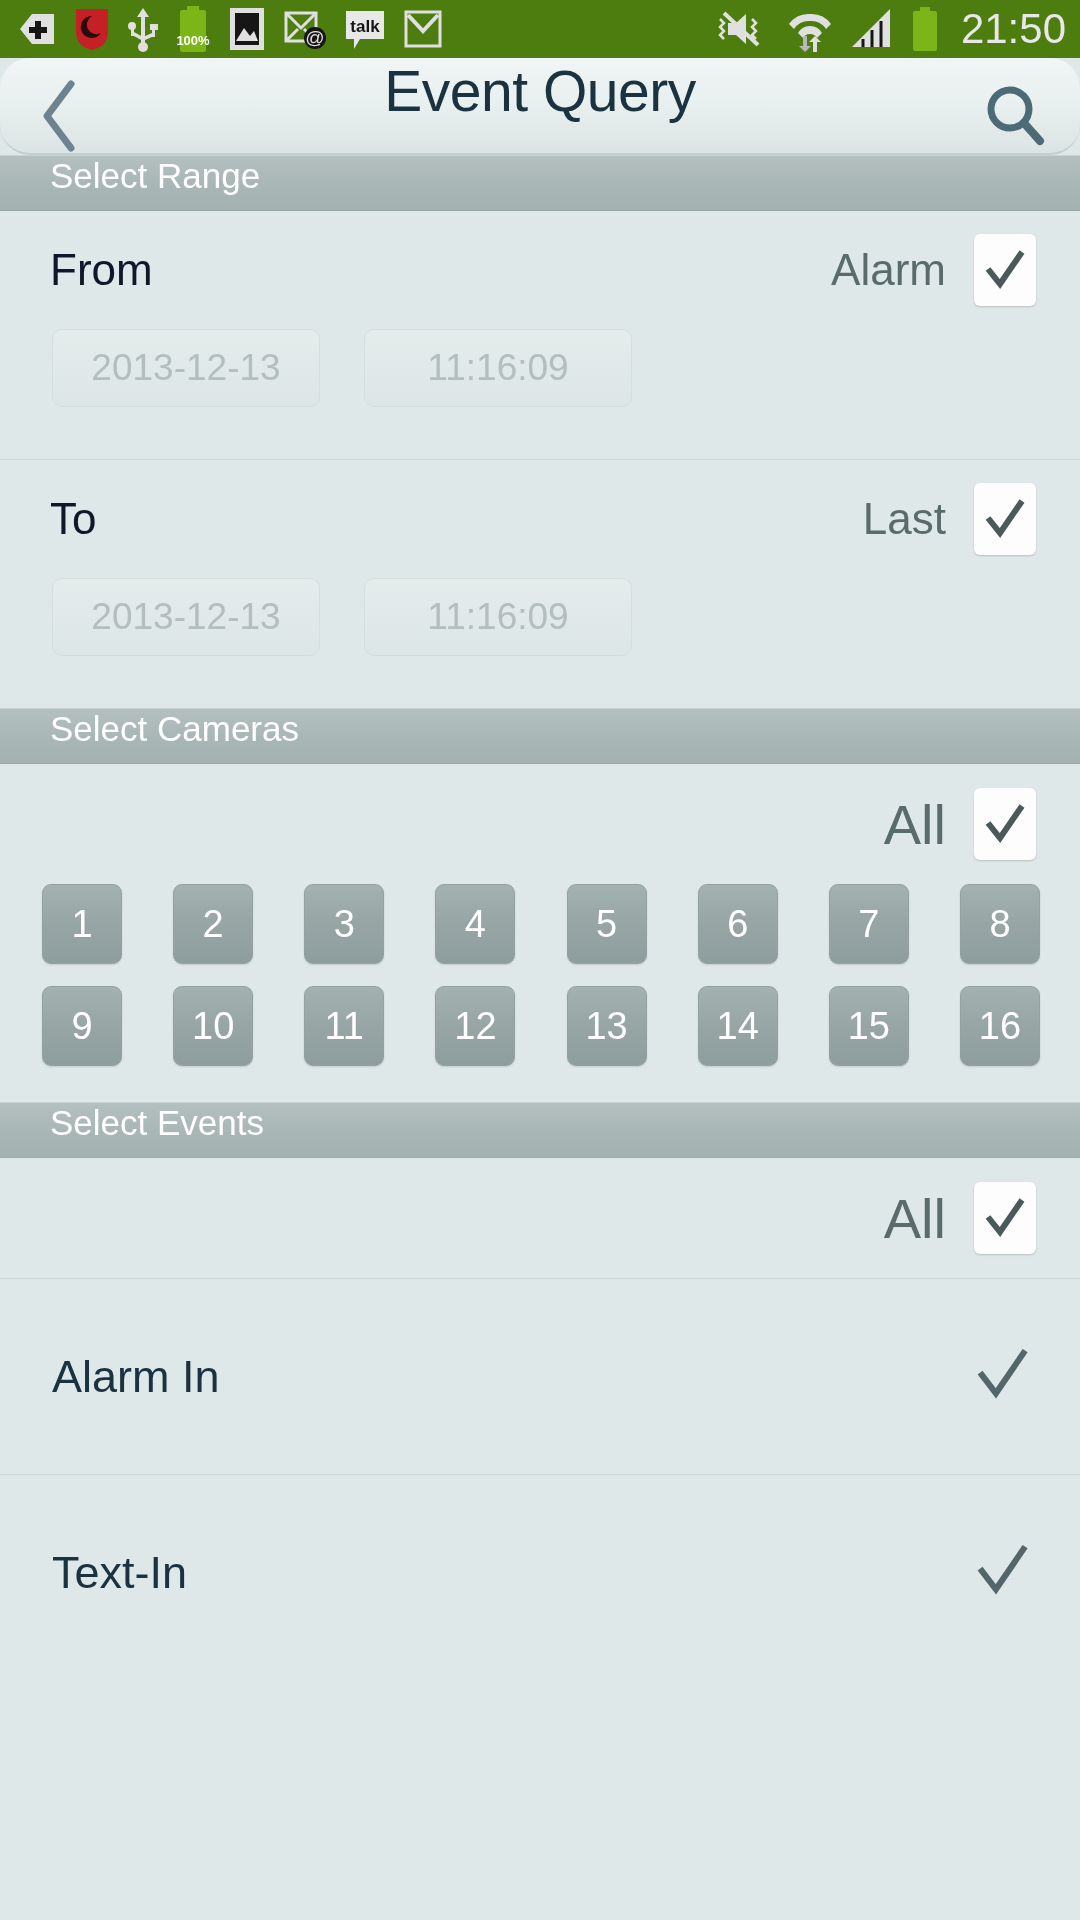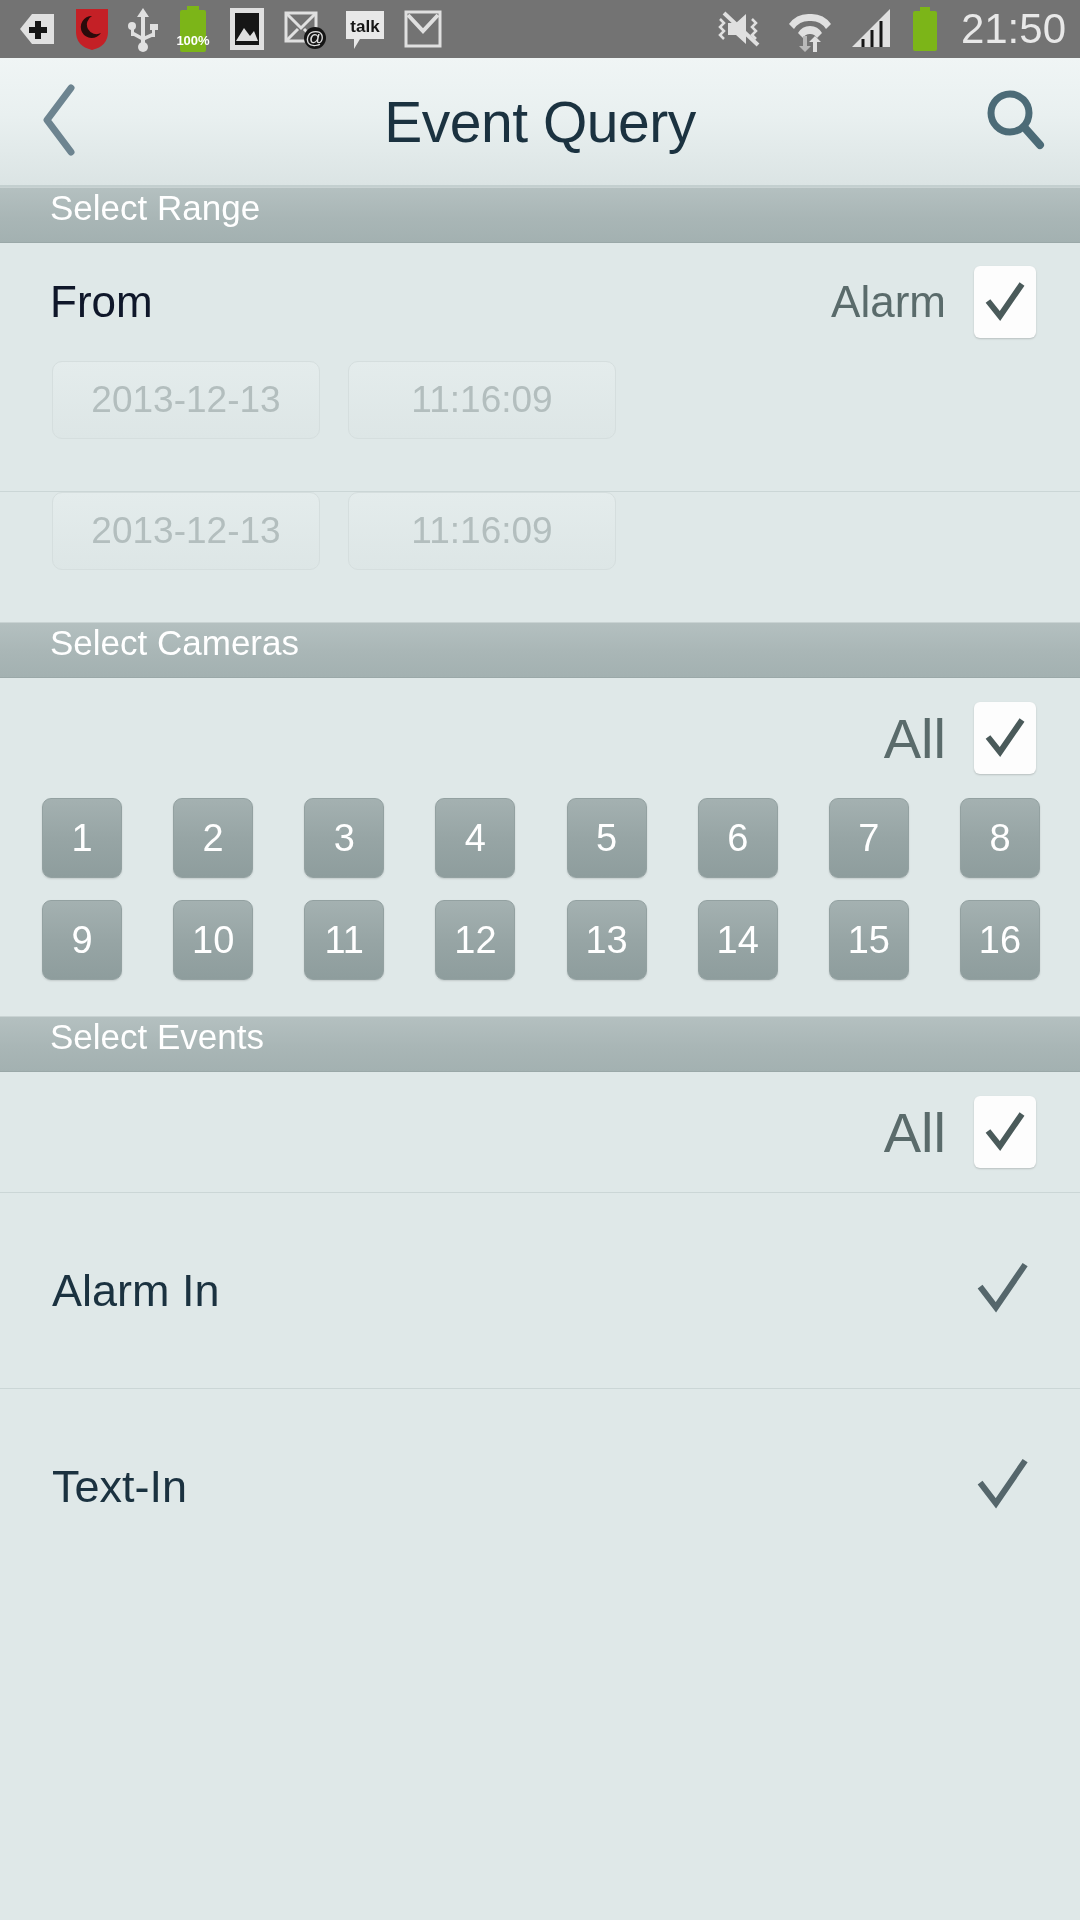--- a/index.html
+++ b/index.html
@@ -5,39 +5,39 @@
   * { margin:0; padding:0; box-sizing:border-box; }
   html,body { width:1080px; height:1920px; }
   body {
     font-family:"Liberation Sans", sans-serif;
     background:#dfe8e8;
     overflow:hidden;
   }
 
   
   .statusbar{
-    height:58px; background:#737373;
+    height:58px; background:#4d7c0f;
     display:flex; align-items:center;
     padding:0 14px 0 18px; gap:0;
   }
   .sb-left{ display:flex; align-items:center; gap:18px; flex:1; }
   .sb-right{ display:flex; align-items:center; gap:16px; }
   .sb-ico{ display:flex; align-items:center; justify-content:center; }
   .sb-clock{
     color:#e8e8e8; font-size:42px; letter-spacing:0px;
     font-family:"Liberation Sans", sans-serif; margin-left:5px;
     line-height:1;
   }
 
   
   .header{
-    height:129px; position:relative;
+    height:97px; position:relative;
     background:linear-gradient(to bottom,#f0f5f5 0%,#e9f0f0 45%,#dbe4e4 100%);
     border-bottom:2px solid #c3cfcf;
-    display:flex; align-items:center;
+    display:flex; border-radius:30px;
   }
   .back-btn{
     width:120px; height:120px;
     display:flex; align-items:center; justify-content:center;
   }
   .hdr-title{
     position:absolute; left:0; right:0; text-align:center;
     font-size:57px; color:#1b3240; font-weight:400;
     letter-spacing:-0.5px; pointer-events:none;
   }
@@ -73,21 +73,21 @@
     margin-left:auto; display:flex; align-items:center; gap:28px;
   }
   .range-chk-label{ font-size:44px; color:#5a6b6b; }
   .chk-box{
     width:62px; height:72px; background:#fdfdfd;
     border-radius:6px;
     display:flex; align-items:center; justify-content:center;
     box-shadow:0 1px 2px rgba(0,0,0,.18);
   }
   .fields{
-    display:flex; gap:28px; padding:0 0 52px 52px;
+    display:flex; gap:44px; padding:0 0 52px 52px;
   }
   .field{
     width:268px; height:78px; border-radius:10px;
     border:1px solid #d5dede;
     background:linear-gradient(to bottom,#e4ecec 0%,#dde6e6 100%);
     display:flex; align-items:center; justify-content:center;
     color:#b3bebe; font-size:37px;
   }
 
   
@@ -276,20 +276,31 @@
       </span>
     </div>
   </div>
   <div class="fields">
     <div class="field">2013-12-13</div>
     <div class="field">11:16:09</div>
   </div>
 </div>
 
 <div class="range-row divided">
+  <div class="range-top">
+    <span class="range-label">To</span>
+    <div class="range-chk-wrap">
+      <span class="range-chk-label">Last</span>
+      <span class="chk-box">
+        <svg width="46" height="46" viewBox="0 0 46 46">
+          <path d="M6 22 L18 37 L40 5" stroke="#4a5a5a" stroke-width="6" fill="none" stroke-linecap="butt"></path>
+        </svg>
+      </span>
+    </div>
+  </div>
   <div class="fields">
     <div class="field">2013-12-13</div>
     <div class="field">11:16:09</div>
   </div>
 </div>
 
 <div class="sec-head">
   <span>Select Cameras</span>
 </div>
 

